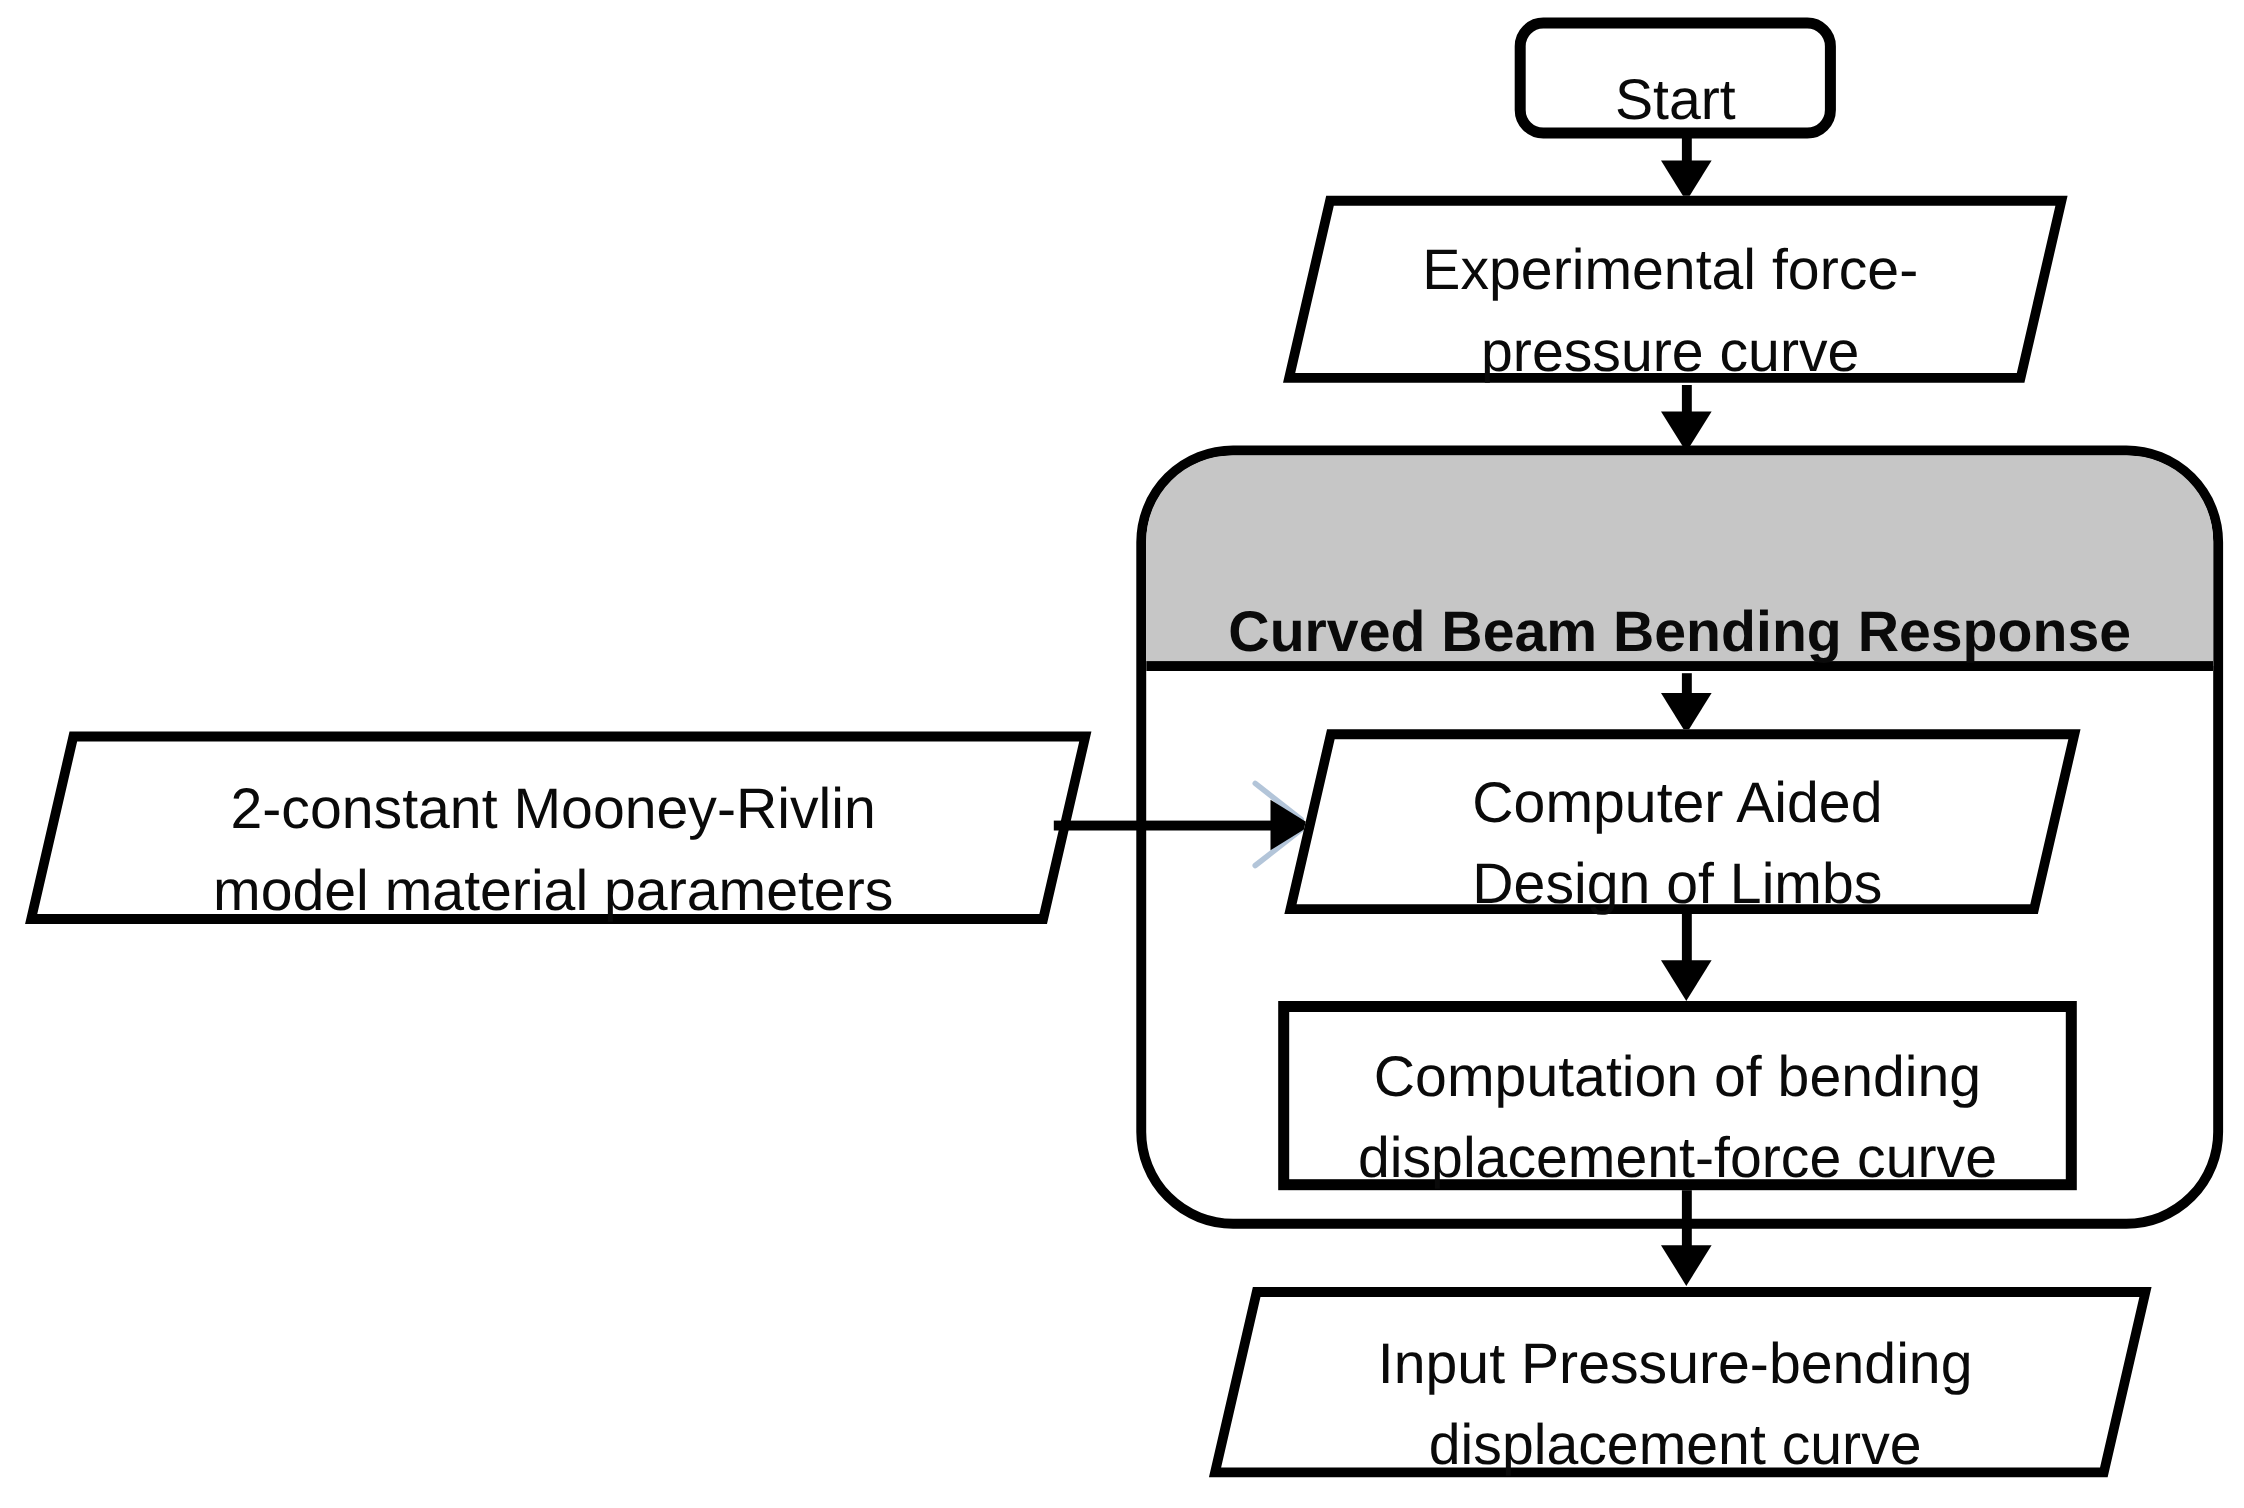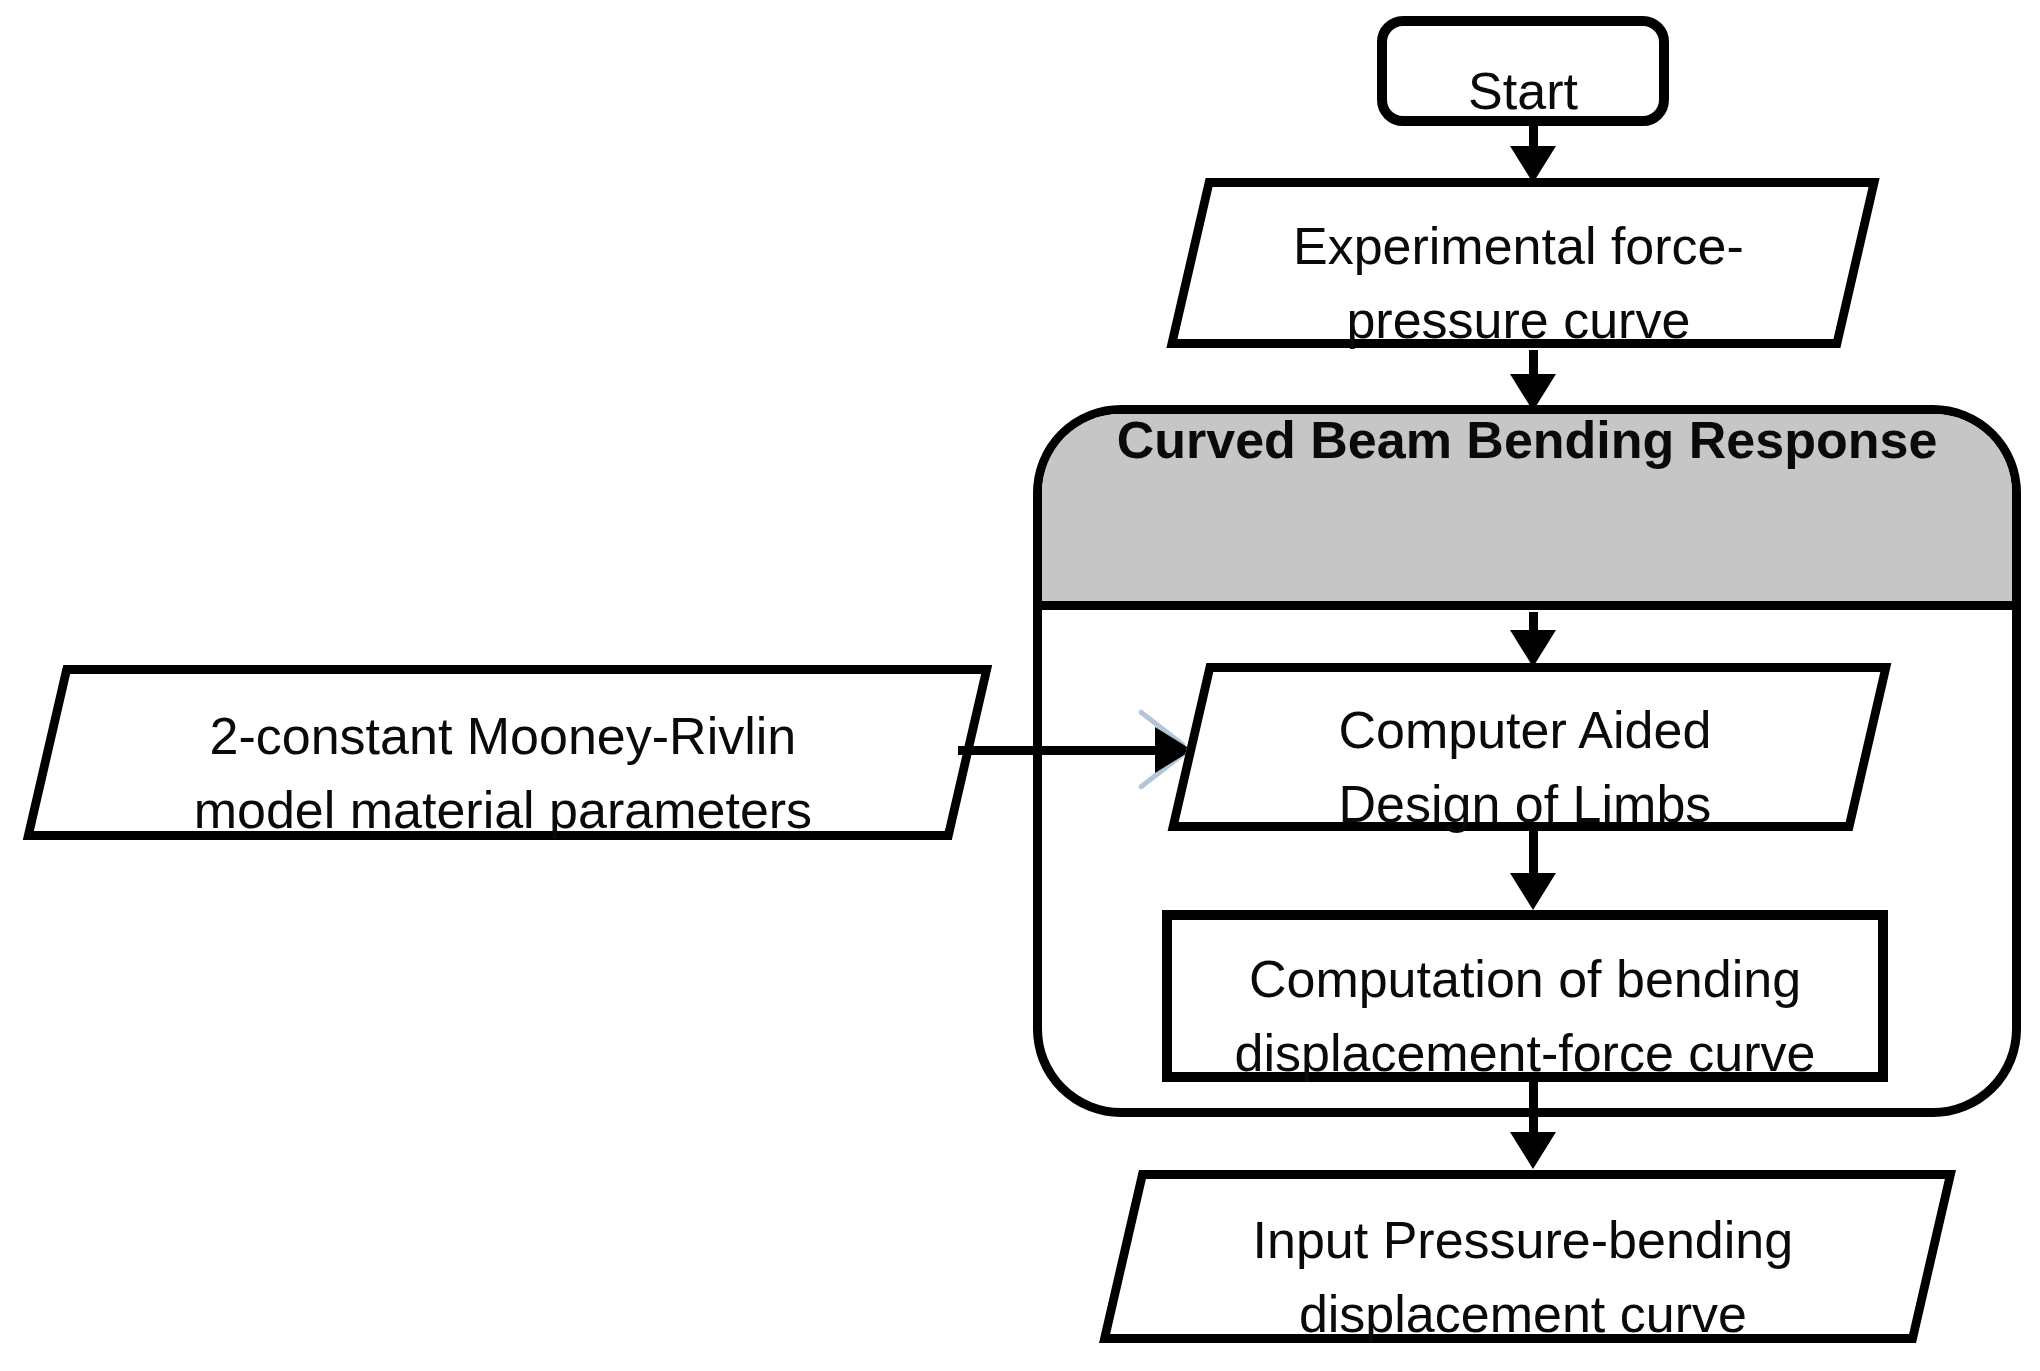--- a/index.html
+++ b/index.html
@@ -9,21 +9,21 @@
   }
   
   .shape{position:absolute;box-sizing:border-box;background:#ffffff;border:9px solid #000;}
   .start{border-width:10px;border-radius:26px;}
   .rect{border-width:10px;padding-left:28px;}
   .para{transform:skewX(-13deg);}
   .group{border-radius:88px;background:#ffffff;}
   .group-header{
     position:absolute;left:0;top:0;width:100%;height:196px;box-sizing:border-box;
     border-bottom:9px solid #000;border-radius:78px 78px 0 0;
-    display:flex;flex-direction:column;justify-content:space-between;align-items:center;gap:8px;
+    display:flex;flex-direction:column;justify-content:flex-end;align-items:center;gap:8px;
     font-weight:bold;font-size:52px;line-height:1.0;
   }
   
   .label{
     position:absolute;inset:0;display:flex;flex-direction:column;
     justify-content:center;align-items:center;gap:22px;
     font-size:52px;line-height:1.0;white-space:nowrap;text-align:center;margin-top:40px;
   }
   .para > .label{transform:skewX(13deg);}
   

